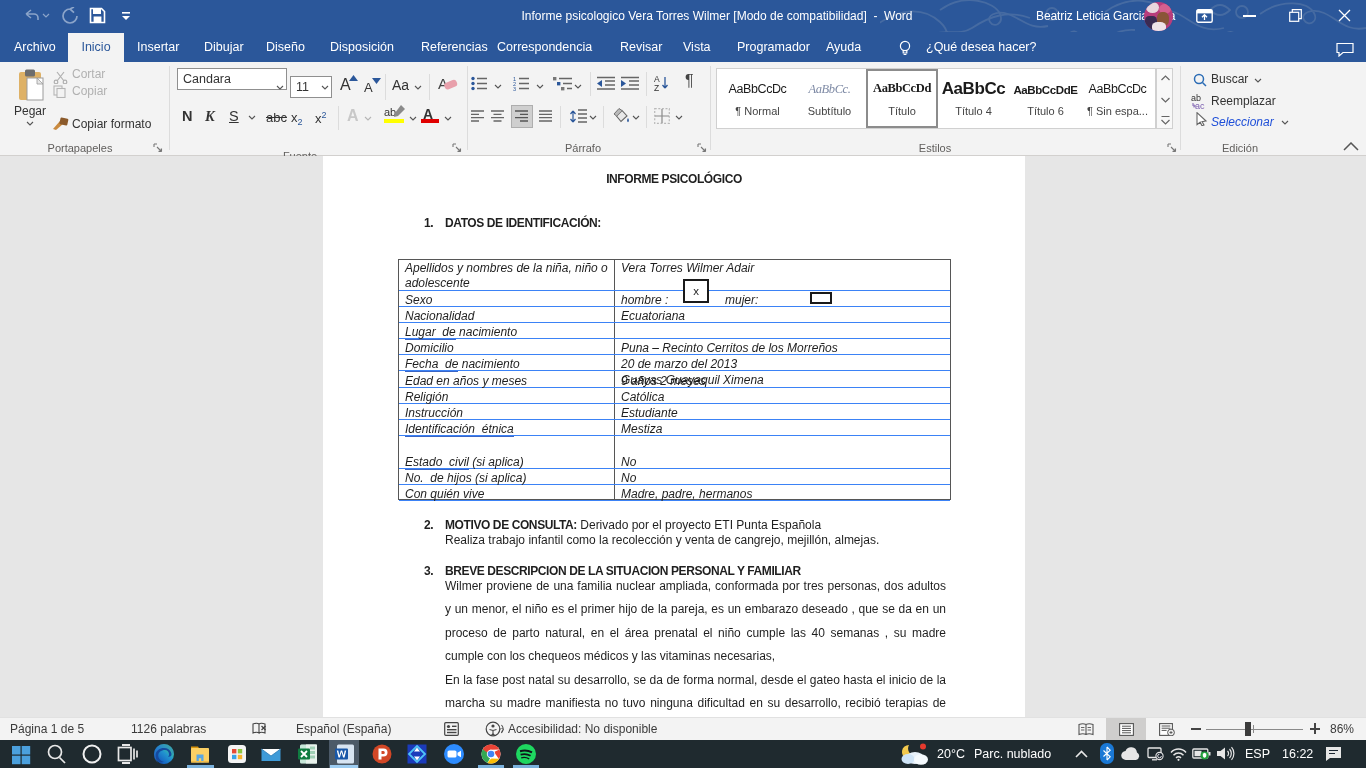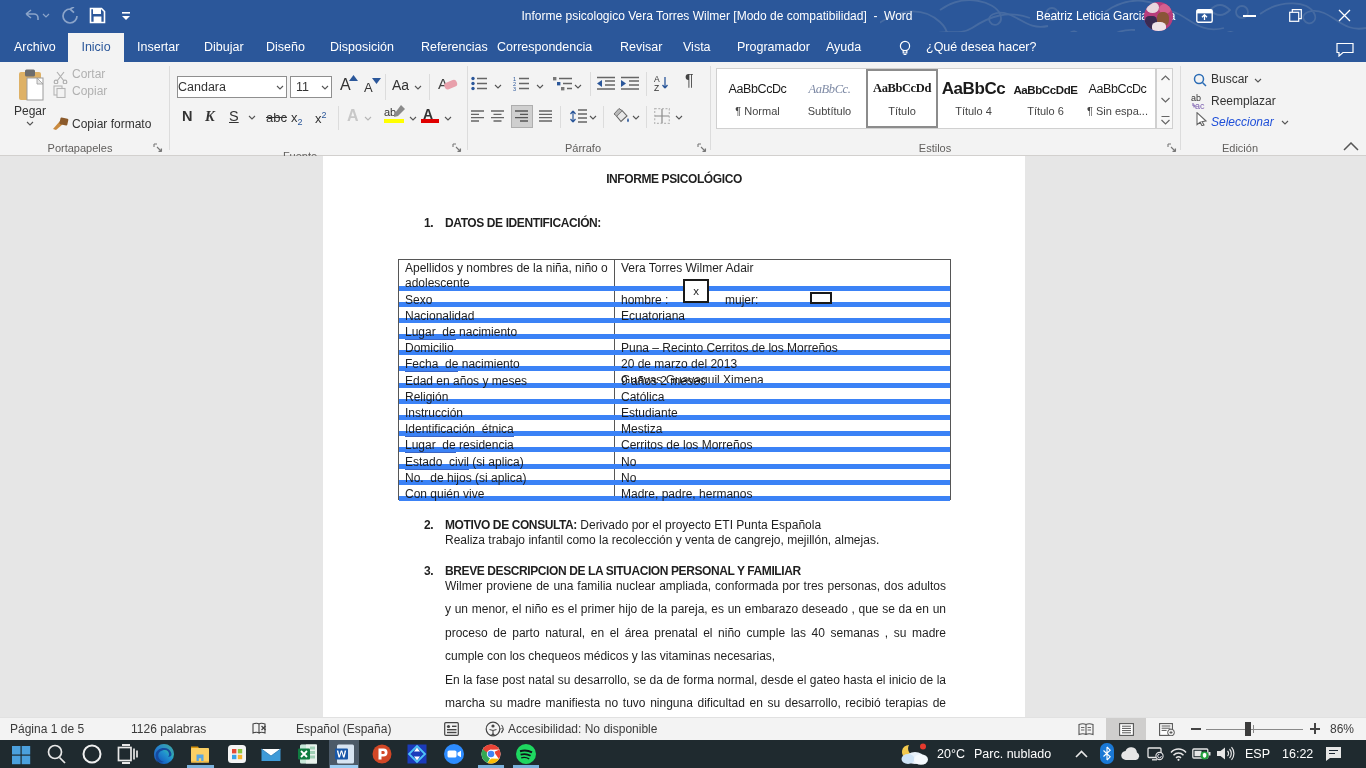--- a/index.html
+++ b/index.html
@@ -25,21 +25,21 @@
 .stylesample{position:absolute;top:13px;width:100%;font-size:12.5px;color:#1a1a1a;letter-spacing:-0.4px;}
 .stylename{position:absolute;top:36px;width:100%;font-size:11px;color:#444;}
 
 #docarea{left:0;top:156px;width:1366px;height:561px;background:#e6e6e6;}
 #page{position:absolute;left:323px;top:0;width:702px;height:561px;background:#fff;}
 .doctext{position:absolute;font-size:12px;color:#1f1f1f;line-height:16px;white-space:nowrap;}
 .b{font-weight:bold;letter-spacing:-0.4px;}
 .jline{position:absolute;left:122px;width:501px;font-size:12px;color:#1f1f1f;line-height:17px;text-align:justify;text-align-last:justify;white-space:normal;}
 
 #dtable{position:absolute;left:75px;top:103px;width:553px;height:241px;border:1px solid #565656;box-sizing:border-box;}
-.trow{position:absolute;left:0;width:551px;border-bottom:5px solid #3b82f6;box-sizing:border-box;}
+.trow{position:absolute;left:0;width:551px;border-bottom:1px solid #3b82f6;box-sizing:border-box;font-style:italic;}
 .tcell{position:absolute;top:1px;font-size:12px;color:#1f1f1f;line-height:15px;white-space:nowrap;}
 .gram{border-bottom:1px solid #3a65c5;}
 
 #statusbar{left:0;top:717px;width:1366px;height:23px;background:#f3f3f3;border-top:1px solid #e1e1e1;box-sizing:border-box;}
 .sbtxt{position:absolute;top:0;height:22px;line-height:22px;font-size:12px;color:#3b3b3b;}
 
 #taskbar{left:0;top:740px;width:1366px;height:28px;background:#1f2a2f;}
 .tbicon{position:absolute;top:2px;width:24px;height:24px;}
 .tbtxt{position:absolute;top:0;height:28px;line-height:28px;color:#fff;font-size:12.5px;}
 </style></head>
@@ -155,21 +155,21 @@
 <svg class="abs" style="left:52px;top:55px;width:17px;height:13px" viewBox="0 0 17 13">
         <path d="M1 12 L8 4 l3 3 L4 13 z" fill="#c98a3f"></path>
         <rect x="8" y="1" width="8" height="7" rx="1" fill="#8b5a2b" transform="rotate(12 12 4)"></rect>
       </svg>
 <div class="abs rbtxt" style="left:72px;top:55px;color:#333;">Copiar formato</div>
 <div class="glabel" style="left:10px;width:140px;">Portapapeles</div>
 <svg class="launcher" style="left:153px;" viewBox="0 0 10 10" fill="none" stroke="#777" stroke-width="1.1">
         <path d="M1 1 v3 M1 1 h3 M8.5 8.5 h-3 M8.5 8.5 v-3 M4 4 l4 4 M8.3 5.6 v2.7 h-2.7"></path>
       </svg>
 
-<div class="combobox" style="left:177px;top:14px;width:110px;height:22px;line-height:20px;">Candara</div>
+<div class="combobox" style="left:177px;top:6px;width:110px;height:22px;line-height:20px;padding-left:5px;">Candara</div>
 <svg class="abs" style="left:276px;top:23px;width:8px;height:5px" viewBox="0 0 8 5">
         <path d="M1 1 l3 3 l3-3" stroke="#555" stroke-width="1.1" fill="none"></path>
       </svg>
 <div class="combobox" style="left:290px;top:14px;width:42px;height:22px;line-height:20px;padding-left:5px;">11</div>
 <svg class="abs" style="left:321px;top:23px;width:8px;height:5px" viewBox="0 0 8 5">
         <path d="M1 1 l3 3 l3-3" stroke="#555" stroke-width="1.1" fill="none"></path>
       </svg>
 <div class="abs" style="left:340px;top:14px;font-size:16px;color:#333;">A</div>
 <svg class="abs" style="left:349px;top:13px;width:9px;height:6px" viewBox="0 0 9 6">
         <path d="M4.5 0 L9 6 H0 z" fill="#2b579a"></path>
@@ -441,24 +441,20 @@
             <div class="tcell" style="left:222px;line-height:16px;">Católica</div>
           </div>
 <div class="trow" style="top:143.9px;height:16.2px;">
             <div class="tcell" style="left:6px;line-height:16px;">Instrucción</div>
             <div class="tcell" style="left:222px;line-height:16px;">Estudiante</div>
           </div>
 <div class="trow" style="top:160.1px;height:16.2px;">
             <div class="tcell" style="left:6px;line-height:16px;"><span class="gram">Identificación&nbsp; étnica</span></div>
             <div class="tcell" style="left:222px;line-height:16px;">Mestiza</div>
           </div>
-<div class="trow" style="top:176.3px;height:16.2px;">
-            <div class="tcell" style="left:6px;line-height:16px;"><span class="gram">Lugar&nbsp; de</span> residencia</div>
-            <div class="tcell" style="left:222px;line-height:16px;">Cerritos de los Morreños</div>
-          </div>
 <div class="trow" style="top:192.5px;height:16.2px;">
             <div class="tcell" style="left:6px;line-height:16px;"><span class="gram">Estado&nbsp; civil</span> (si aplica)</div>
             <div class="tcell" style="left:222px;line-height:16px;">No</div>
           </div>
 <div class="trow" style="top:208.7px;height:16.2px;">
             <div class="tcell" style="left:6px;line-height:16px;">No.&nbsp; de hijos (si aplica)</div>
             <div class="tcell" style="left:222px;line-height:16px;">No</div>
           </div>
 <div class="trow" style="top:224.9px;height:16.2px;">
             <div class="tcell" style="left:6px;line-height:16px;">Con quién vive</div>

